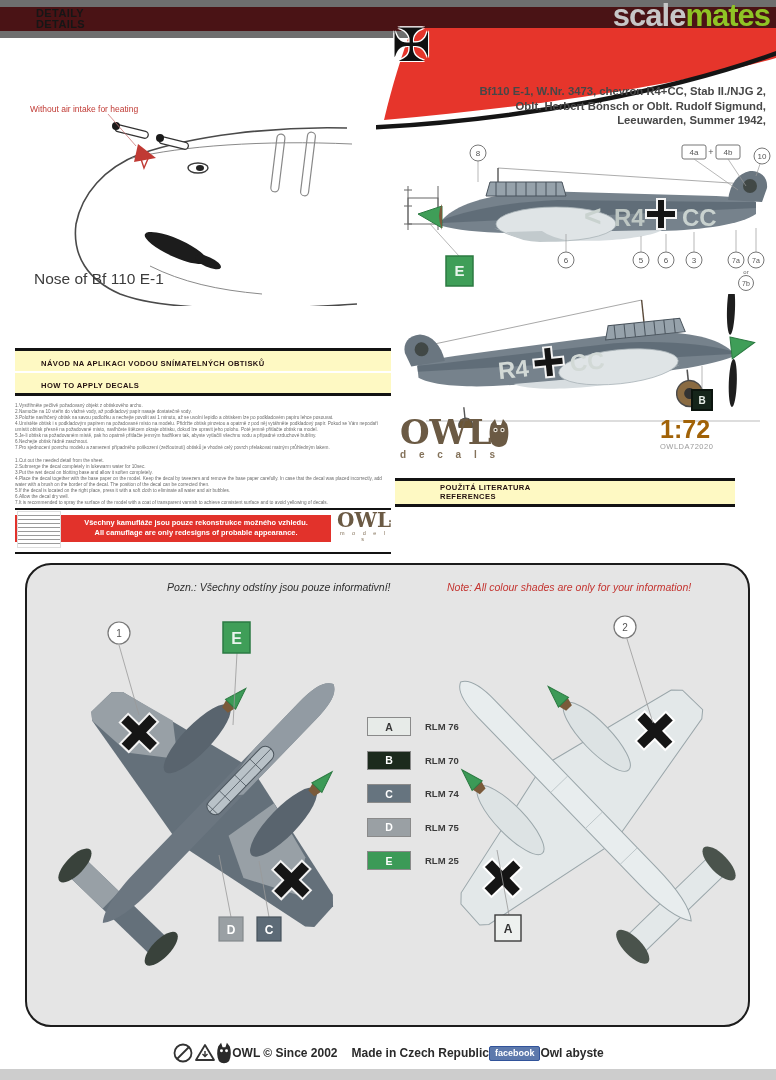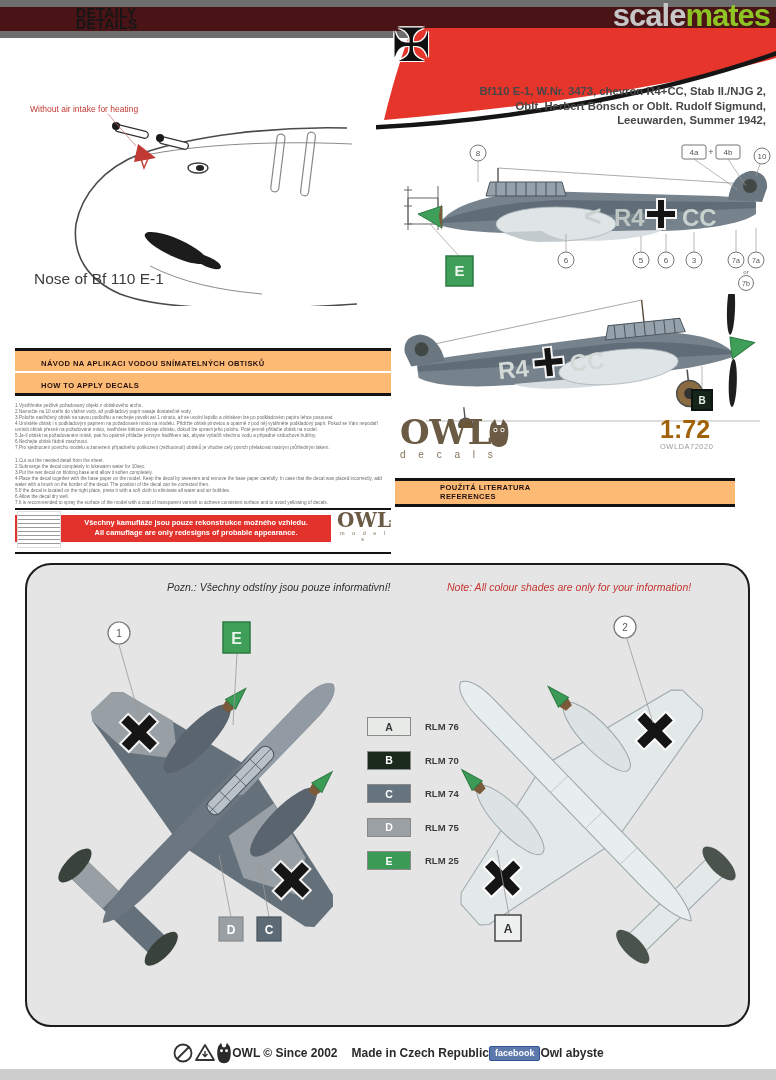--- a/index.html
+++ b/index.html
@@ -3,35 +3,35 @@
 <meta charset="utf-8">
 <style>
   html,body{margin:0;padding:0;background:#e9e9e9;}
   #screen{position:relative;width:776px;height:1080px;background:#fff;overflow:hidden;
           font-family:"Liberation Sans",sans-serif;margin:0 auto;}
   .abs{position:absolute;}
 
   
   .bar-gray{left:0;top:0;width:776px;height:38px;background:#6e6e6e;}
   .bar-maroon{left:0;top:7px;width:776px;height:24px;background:#4a1315;}
-  .detaily{left:36px;top:8px;font-size:14px;font-weight:bold;color:#161616;line-height:11px;letter-spacing:.4px;margin-left:40px;}
+  .detaily{left:36px;top:8px;font-size:11px;font-weight:bold;color:#161616;line-height:11px;letter-spacing:.4px;}
   .brand{right:6px;top:-2px;font-size:31px;font-weight:bold;letter-spacing:-1px;}
   .brand .b1{color:#c7c7c7;}
   .brand .b2{color:#8fc425;}
 
   
   .hdr-title{right:10px;top:84px;width:400px;text-align:right;font-size:11.3px;font-weight:bold;
              color:#474747;line-height:14.5px;}
 
   .ironcross{left:392px;top:18px;font-size:46px;color:#101010;
              text-shadow:0 0 1px #fff,1px 1px 0 #fff,-1px -1px 0 #fff,1px -1px 0 #fff,-1px 1px 0 #fff;}
 
   
   .sechead{border-top:3px solid #131313;border-bottom:3px solid #131313;background:#fff;}
-  .sechead .rbar{background:#fdba74;padding:1px 6px 1px 26px;}
+  .sechead .rbar{background:#fef9c3;padding:1px 6px 1px 26px;}
   .sechead .t{font-size:7.6px;font-weight:bold;color:#241212;letter-spacing:.4px;}
   .gapline{height:2px;background:#fff;}
 
   .steps{font-size:4.7px;line-height:5.6px;color:#6c6c6c;}
   .steps div{margin-bottom:.5px;}
 
   
   .owltext{font-family:"DejaVu Serif","Liberation Serif",serif;font-weight:bold;color:#6b5a44;}
   .owlsub{color:#84725a;}
 
@@ -266,21 +266,21 @@
     <div style="display:flex;align-items:flex-end;">
       <span class="owltext" style="font-size:34px;line-height:32px;">OWL</span>
       <svg width="22" height="30" viewBox="0 0 22 30" style="margin-left:-4px;">
         <path d="M3,6 L7,1 L9,7 L13,7 L15,1 L19,6 C21,12 21,20 18,26 C14,30 8,30 4,26 C1,20 1,12 3,6 Z" fill="#6b5a44"></path>
         <circle cx="7.5" cy="12" r="2.2" fill="#e8e2d6"></circle>
           <circle cx="14.5" cy="12" r="2.2" fill="#e8e2d6"></circle>
         <circle cx="7.5" cy="12" r="1" fill="#2a2218"></circle>
           <circle cx="14.5" cy="12" r="1" fill="#2a2218"></circle>
       </svg>
     </div>
-    <div class="owlsub" style="font-size:10px;letter-spacing:5px;margin-top:1px;">d e c a l s</div>
+    <div class="owlsub" style="font-size:10px;letter-spacing:5px;margin-top:1px;font-weight:bold;">d e c a l s</div>
   </div>
 
   <div class="abs" style="left:660px;top:416px;width:110px;text-align:left;">
     <div class="scale172">1:72</div>
     <div class="sku">OWLDA72020</div>
   </div>
 
   <div class="abs" style="left:395px;top:478px;width:340px;">
     <div class="sechead">
       <div class="rbar" style="padding:2px 6px 3px 45px;">

